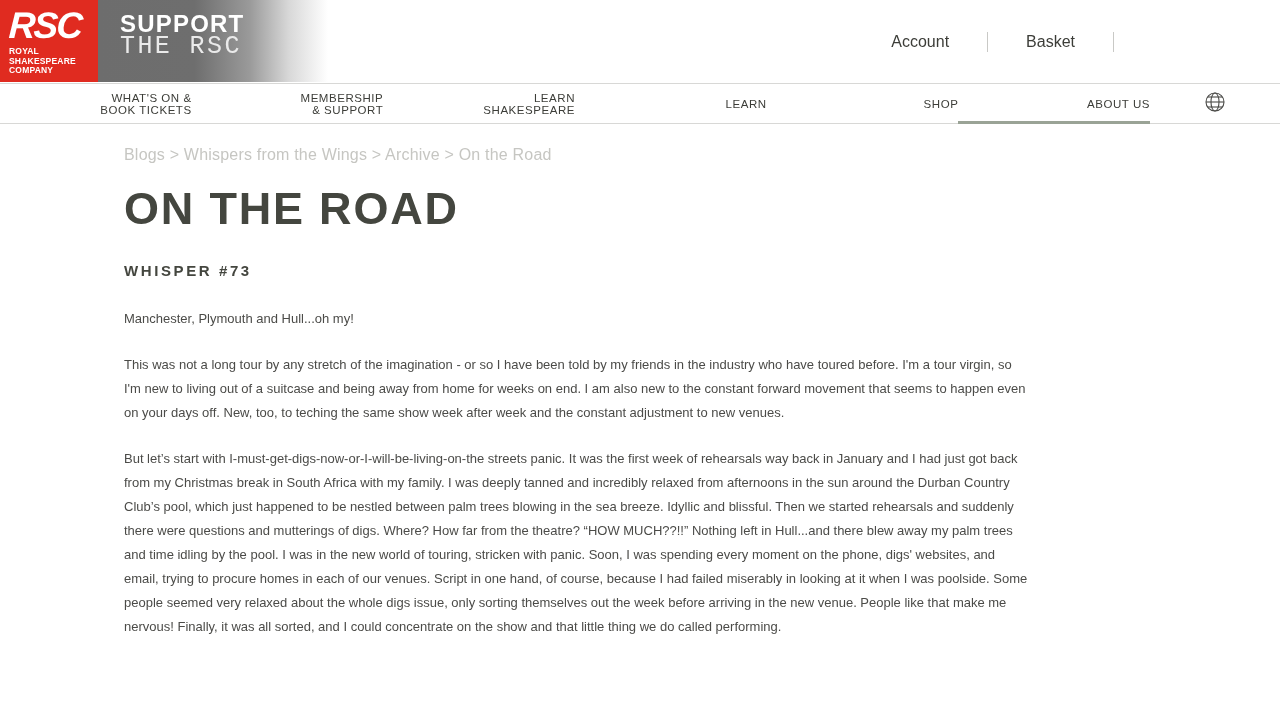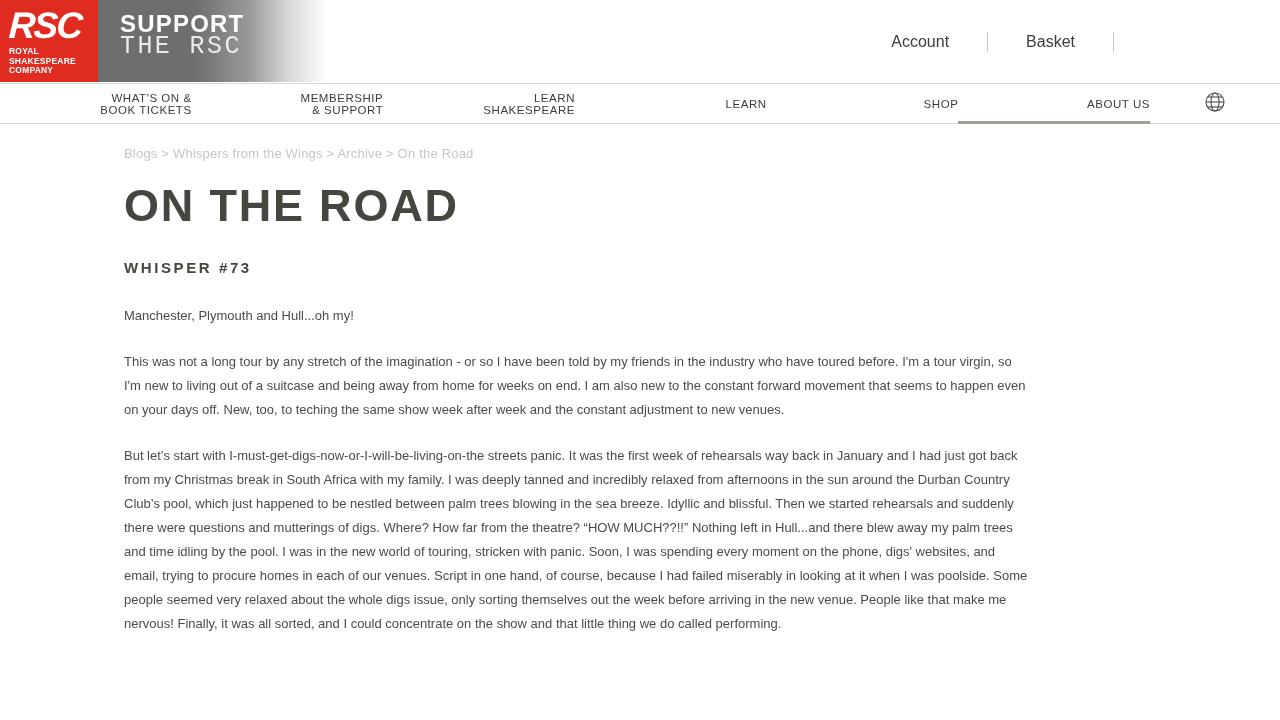--- a/index.html
+++ b/index.html
@@ -141,21 +141,21 @@
     justify-content: center;
     cursor: pointer;
   }
 
   
   .content {
     padding: 22px 0 0 124px;
   }
   .breadcrumb {
     color: #c6c6c2;
-    font-size: 13px;
+    font-size: 16px;
     letter-spacing: 0.2px;
     font-family: "Liberation Sans", sans-serif;
     cursor: pointer;
   }
   .page-title {
     margin: 22px 0 0 0;
     font-size: 45px;
     line-height: 46px;
     font-weight: bold;
     color: #44463f;

